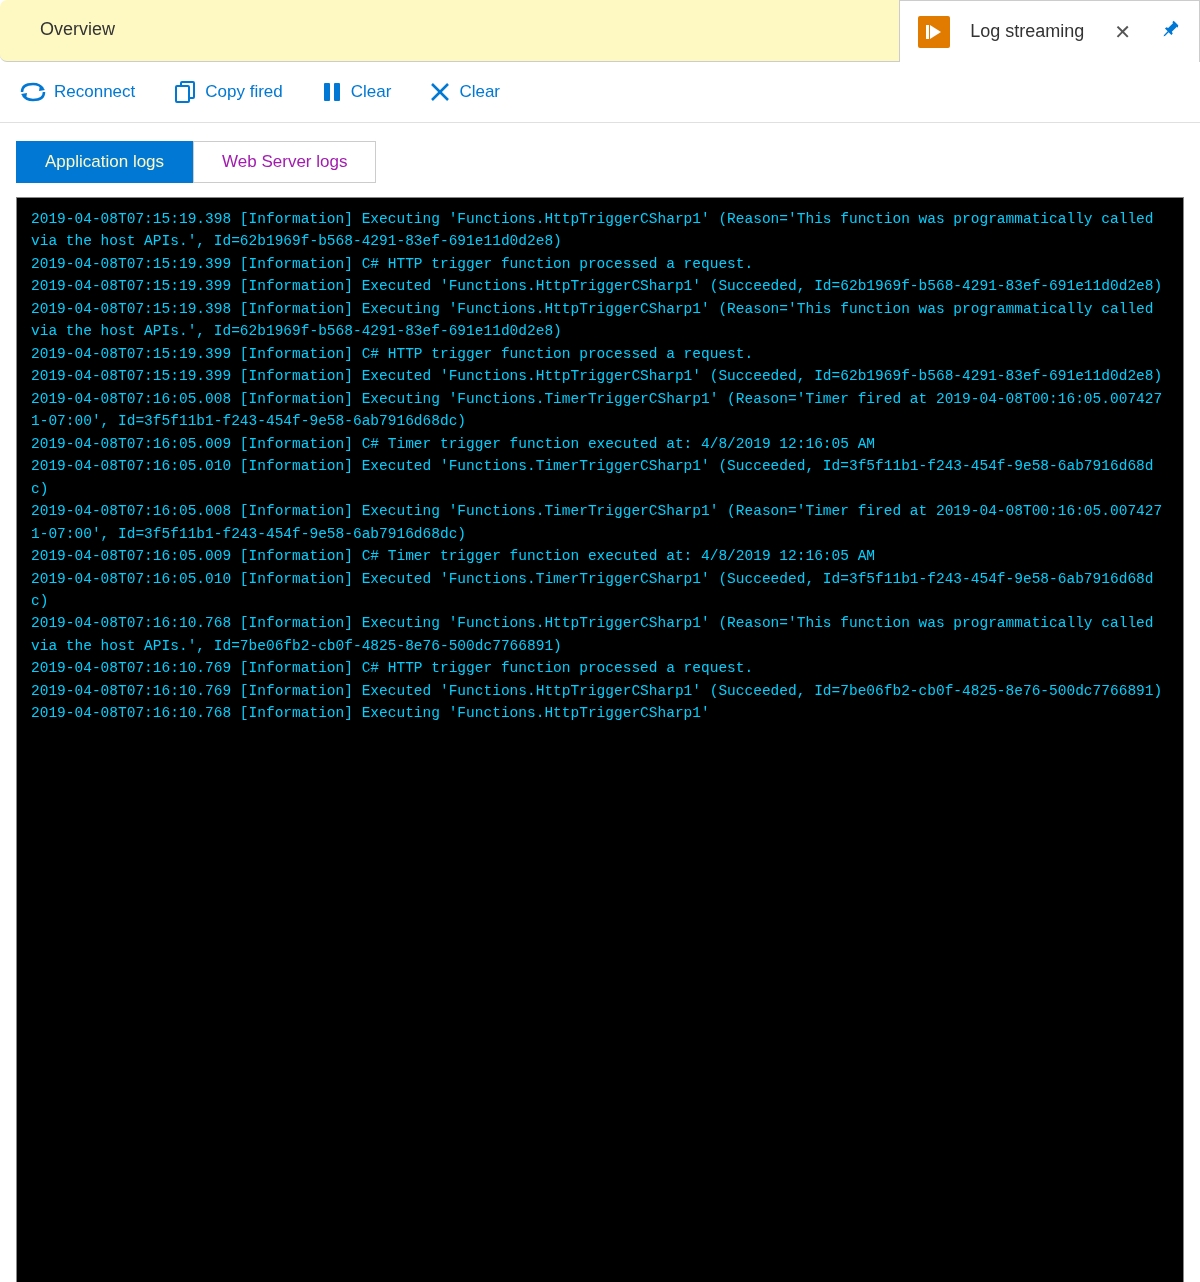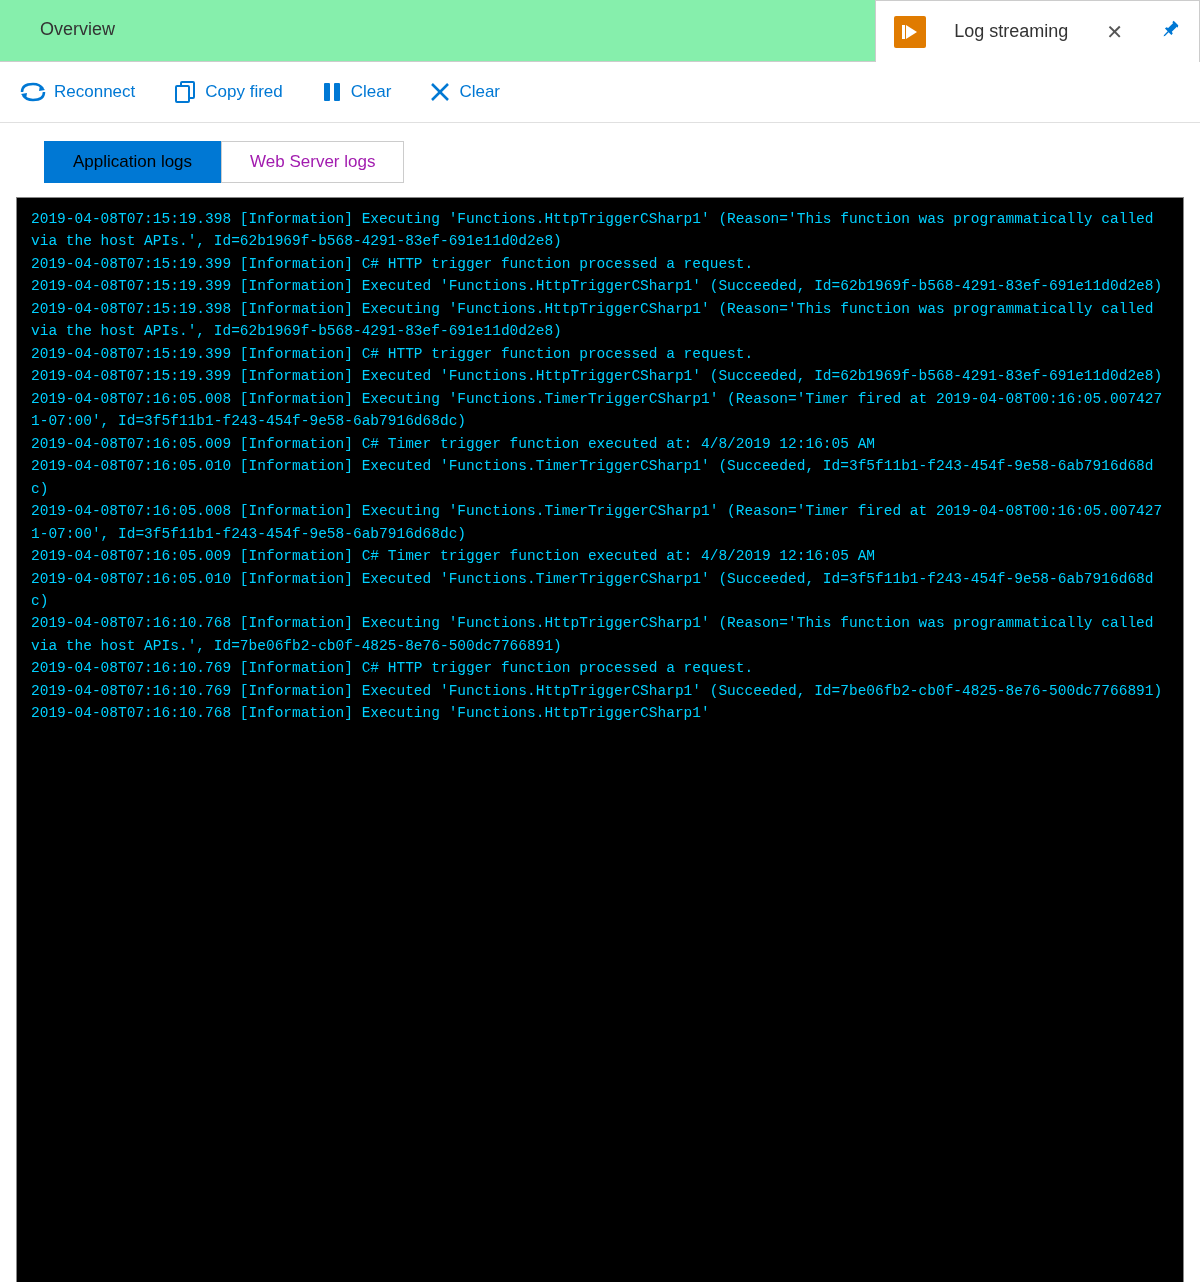--- a/index.html
+++ b/index.html
@@ -3,22 +3,23 @@
   <meta charset="utf-8">
   <style>
     * { box-sizing: border-box; margin: 0; padding: 0; }
     body { font-family: 'Segoe UI', Arial, sans-serif; background: #fff; width: 1200px; min-height: 1282px; }
 
     
     .tab-bar {
       display: flex;
       align-items: stretch;
       border-bottom: 1px solid #ccc;
-      background: #86efac;
+      background: #fef9c3;
       height: 62px;
+      border-radius: 7px;
     }
     .tab {
       display: flex;
       align-items: center;
       padding: 0 40px;
       font-size: 18px;
       cursor: pointer;
       color: #333;
       border-bottom: 3px solid transparent;
     }
@@ -28,21 +29,21 @@
     }
     .tab-panel {
       display: flex;
       align-items: center;
       background: #fff;
       border: 1px solid #ccc;
       border-bottom: none;
       padding: 0 18px;
       height: 62px;
       margin-left: auto;
-      gap: 28px;
+      gap: 20px;
       min-width: 280px;
     }
     .tab-panel-icon {
       background: #e07b00;
       color: #fff;
       width: 32px;
       height: 32px;
       display: flex;
       align-items: center;
       justify-content: center;
@@ -104,23 +105,22 @@
     .log-tab {
       padding: 10px 28px;
       font-size: 17px;
       cursor: pointer;
       border: 1px solid #ccc;
       background: #fff;
       color: #a21caf;
     }
     .log-tab.active {
       background: #0078d4;
-      color: #000000;
+      color: #fef9c3;
       border-color: #0078d4;
-      margin-left: 28px;
     }
 
     
     .log-console-wrap {
       margin: 14px 16px 0 16px;
       border: 1px solid #888;
       height: 1179px;
       overflow-y: scroll;
       background: #000;
       position: relative;

